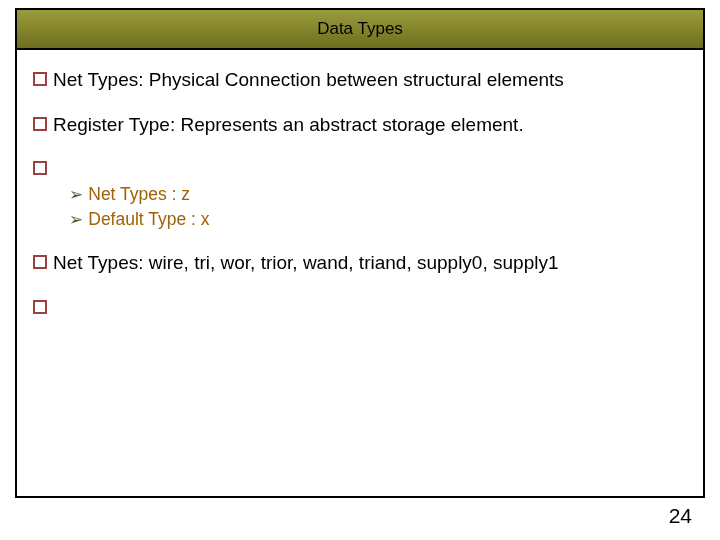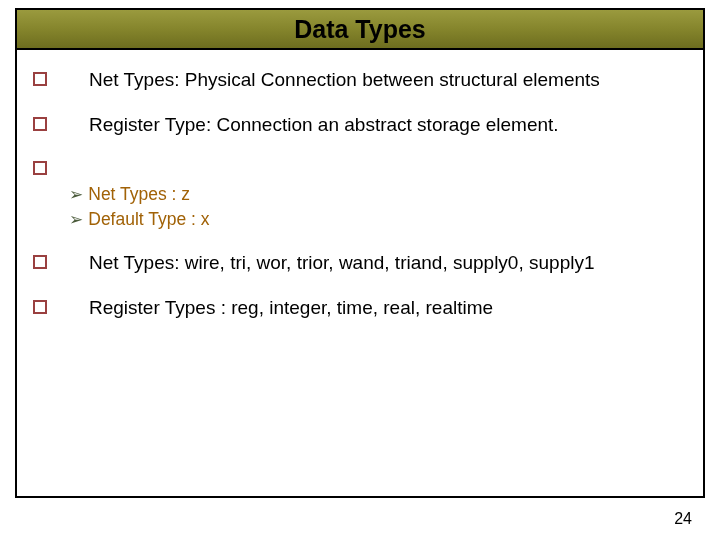--- a/index.html
+++ b/index.html
@@ -26,31 +26,30 @@
       width: 100%;
       height: 40px;
       background: linear-gradient(to bottom, #9a9a3e 0%, #85852c 50%, #6e6e1f 100%);
       border-bottom: 2.5px solid #000;
       display: flex;
       align-items: center;
       justify-content: center;
     }
     .title-text {
       color: #000;
-      font-size: 25px;
-      font-weight: bold;
+      font-size: 17px;
+      font-weight: normal;
     }
     .content {
       padding: 18px 16px 10px 16px;
     }
     .bullet-item {
       display: flex;
       align-items: flex-start;
       margin-bottom: 20px;
-      gap: 36px;
     }
     .bullet-square {
       width: 14px;
       height: 14px;
       border: 2px solid #9a4040;
       flex-shrink: 0;
       margin-top: 4px;
       margin-right: 6px;
     }
     .bullet-text {
@@ -77,41 +76,41 @@
     }
     .sub-text {
       font-size: 17.5px;
       color: #a16207;
       line-height: 1.3;
     }
     .page-number {
       position: absolute;
       bottom: 12px;
       right: 28px;
-      font-size: 16px;
+      font-size: 21px;
       color: #000;
     }
   </style>
 </head>
 <body>
 
 <div class="slide-frame">
   <div class="title-bar">
     <span class="title-text">Data Types</span>
   </div>
   <div class="content">
 
     <div class="bullet-item">
       <span class="bullet-square"></span>
       <span class="bullet-text">Net Types: Physical Connection between structural elements</span>
     </div>
 
     <div class="bullet-item">
       <span class="bullet-square"></span>
-      <span class="bullet-text">Register Type: Connection an abstract storage element.</span>
+      <span class="bullet-text">Register Type: Represents an abstract storage element.</span>
     </div>
 
     <div class="bullet-item">
       <span class="bullet-square"></span>
     </div>
 
     <div class="sub-list">
       <div class="sub-item">
         <span class="sub-arrow">➢</span>
         <span class="sub-text">Net Types : z</span>
@@ -122,19 +121,18 @@
       </div>
     </div>
 
     <div class="bullet-item">
       <span class="bullet-square"></span>
       <span class="bullet-text">Net Types: wire, tri, wor, trior, wand, triand, supply0, supply1</span>
     </div>
 
     <div class="bullet-item">
       <span class="bullet-square"></span>
-      <span class="bullet-text">Register Types : reg, integer, time, real, realtime</span>
     </div>
 
   </div>
 </div>
 
 <div class="page-number">24</div>
 
 </body></html>

